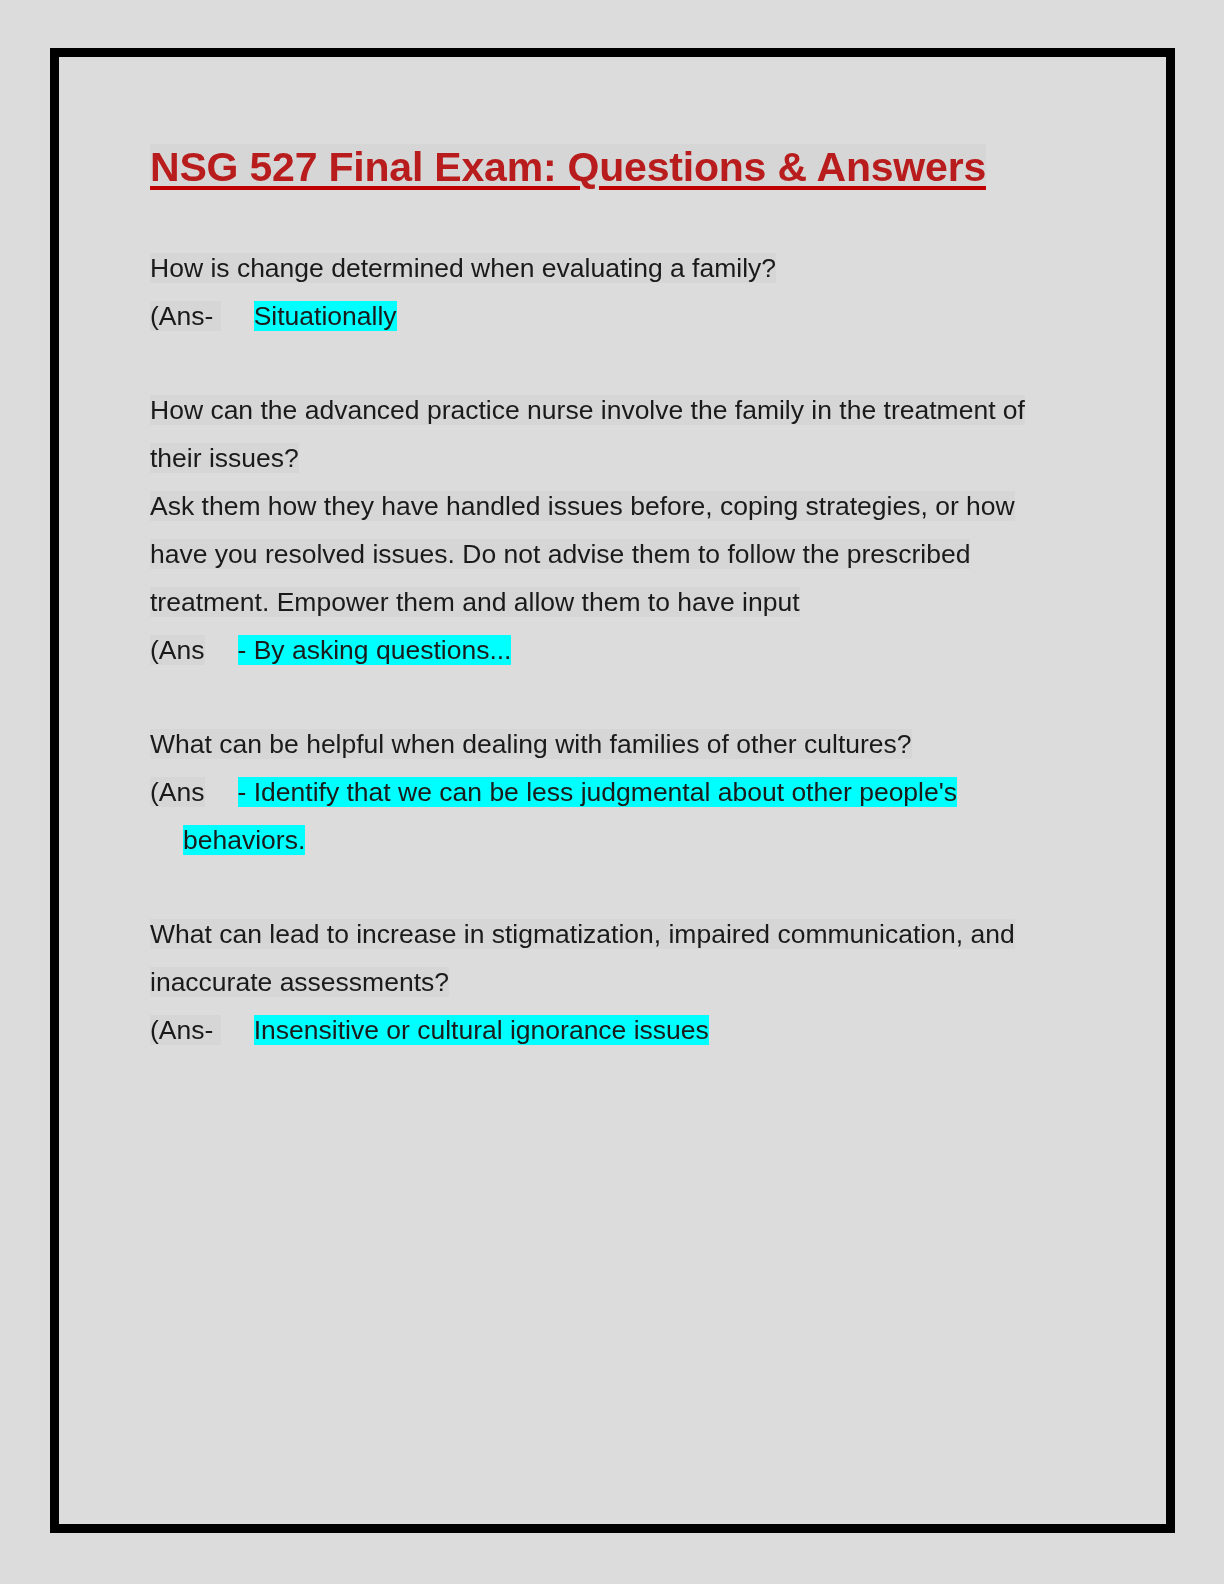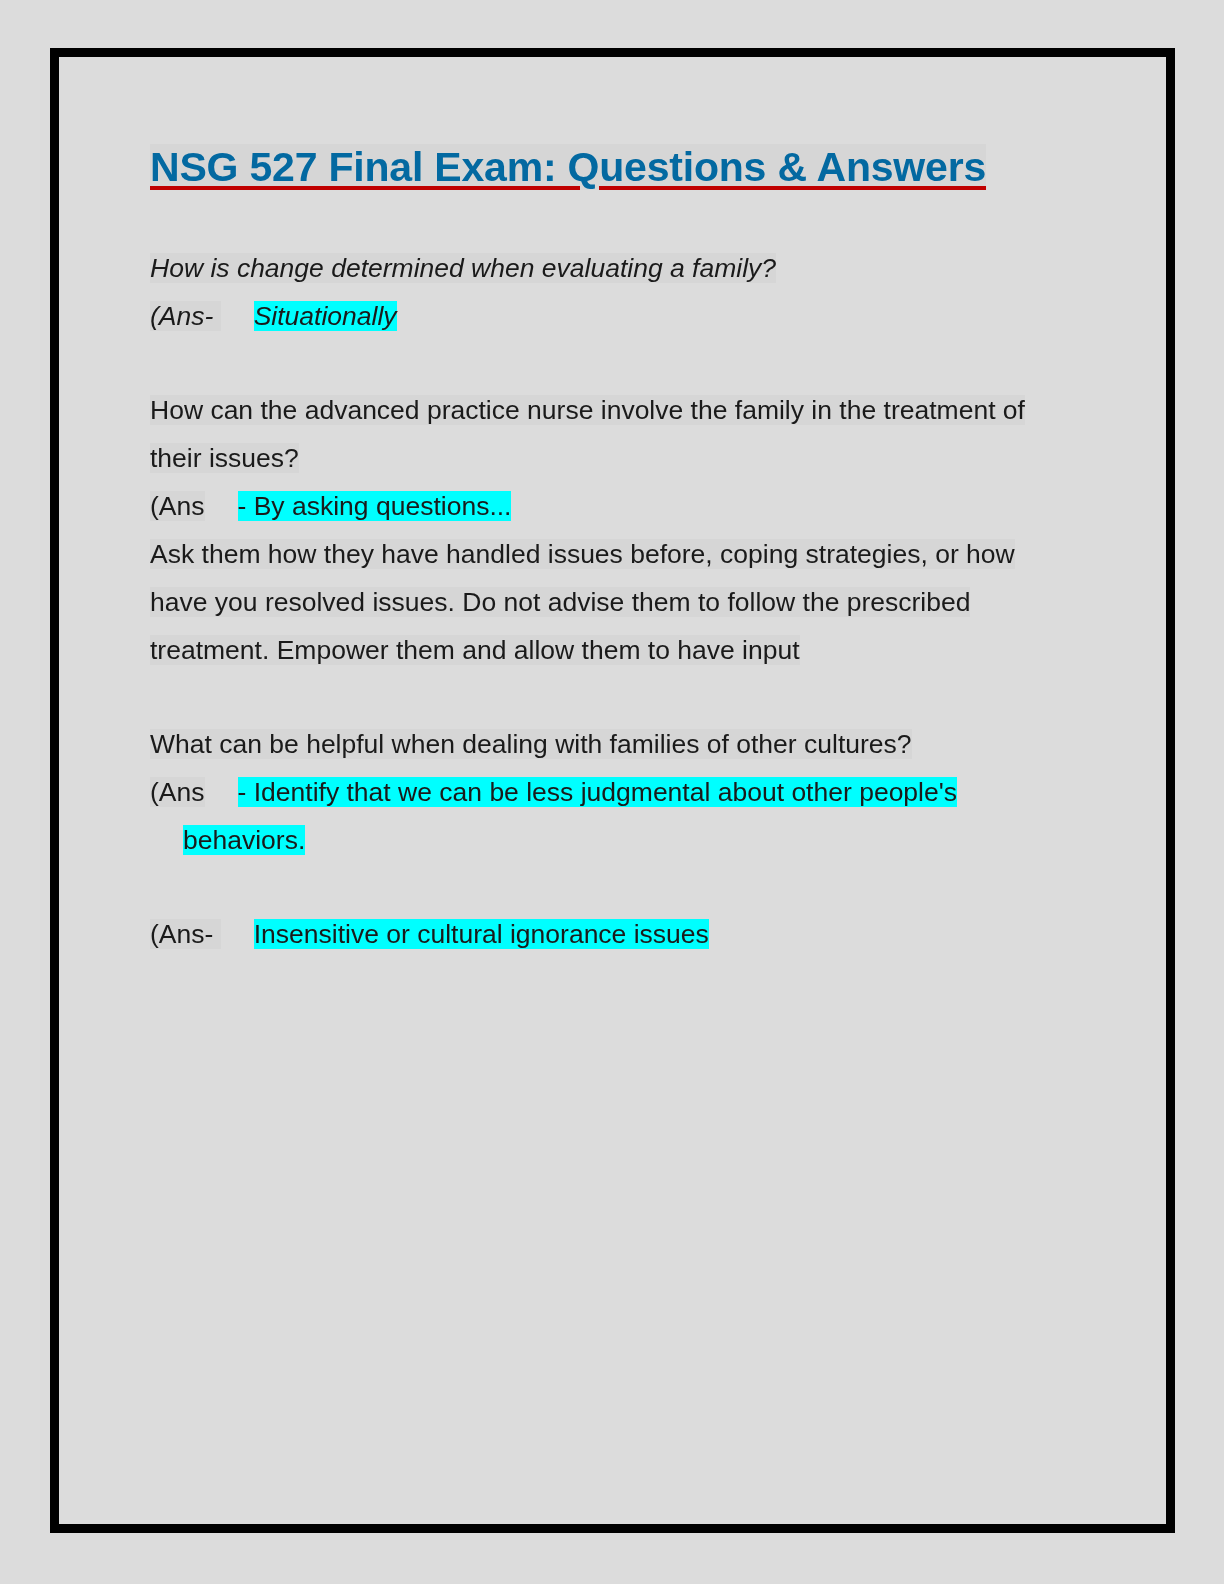--- a/index.html
+++ b/index.html
@@ -30,21 +30,21 @@
     left: 91px;
     top: 80px;
     width: 925px;
   }
 
   .doc-title {
     margin: 0 0 0 0;
     font-size: 41px;
     font-weight: bold;
     line-height: 61px;
-    color: #0369a1;
+    color: #b91c1c;
     letter-spacing: -0.2px;
     width: 100%;
   }
   .doc-title .title-run {
     background: #d6d6d6;
     text-decoration: underline;
     text-decoration-color: #c00000;
     text-decoration-thickness: 4px;
     text-underline-offset: 5px;
     box-decoration-break: clone;
@@ -52,21 +52,20 @@
   }
 
   .qa-block {
     margin-top: 46px;
     font-size: 26.5px;
     line-height: 48px;
     color: #1a1a1a;
   }
   .qa-block:first-of-type {
     margin-top: 46px;
-    font-style: italic;
   }
 
   .line {
     white-space: normal;
   }
 
   .hl-gray {
     background: #d6d6d6;
     box-decoration-break: clone;
     -webkit-box-decoration-break: clone;
@@ -86,27 +85,28 @@
 
     <h1 class="doc-title"><span class="title-run">NSG 527 Final Exam: Questions &amp; Answers</span></h1>
 
     <div class="qa-block">
       <div class="line"><span class="hl-gray">How is change determined when evaluating a family?</span></div>
       <div class="line"><span class="hl-gray">(Ans- </span><span class="hl-cyan">Situationally</span></div>
     </div>
 
     <div class="qa-block">
       <div class="line"><span class="hl-gray">How can the advanced practice nurse involve the family in the treatment of their issues?</span></div>
+      <div class="line"><span class="hl-gray">Ask them how they have handled issues before, coping strategies, or how have you resolved issues. Do not advise them to follow the prescribed treatment. Empower them and allow them to have input</span></div>
       <div class="line"><span class="hl-gray">(Ans</span><span class="hl-cyan">- By asking questions...</span></div>
-      <div class="line"><span class="hl-gray">Ask them how they have handled issues before, coping strategies, or how have you resolved issues. Do not advise them to follow the prescribed treatment. Empower them and allow them to have input</span></div>
     </div>
 
     <div class="qa-block">
       <div class="line"><span class="hl-gray">What can be helpful when dealing with families of other cultures?</span></div>
       <div class="line"><span class="hl-gray"> (Ans</span><span class="hl-cyan">- Identify that we can be less judgmental about other people's behaviors.</span></div>
     </div>
 
     <div class="qa-block">
+      <div class="line"><span class="hl-gray">What can lead to increase in stigmatization, impaired communication, and inaccurate assessments?</span></div>
       <div class="line"><span class="hl-gray">(Ans- </span><span class="hl-cyan">Insensitive or cultural ignorance issues</span></div>
     </div>
 
   </div>
 </div>
 
 </body></html>

